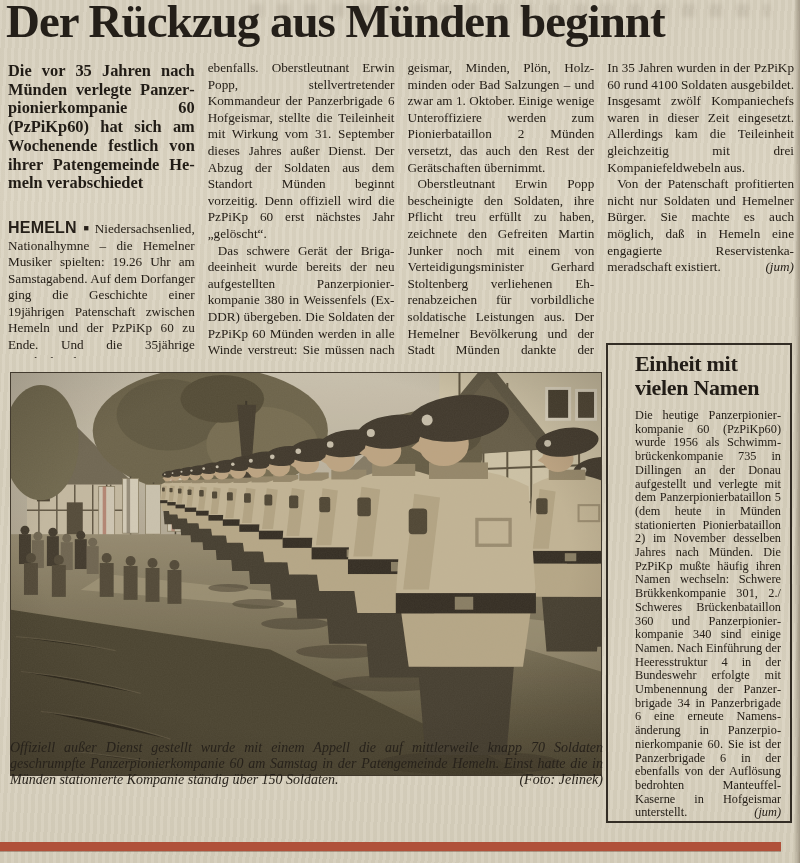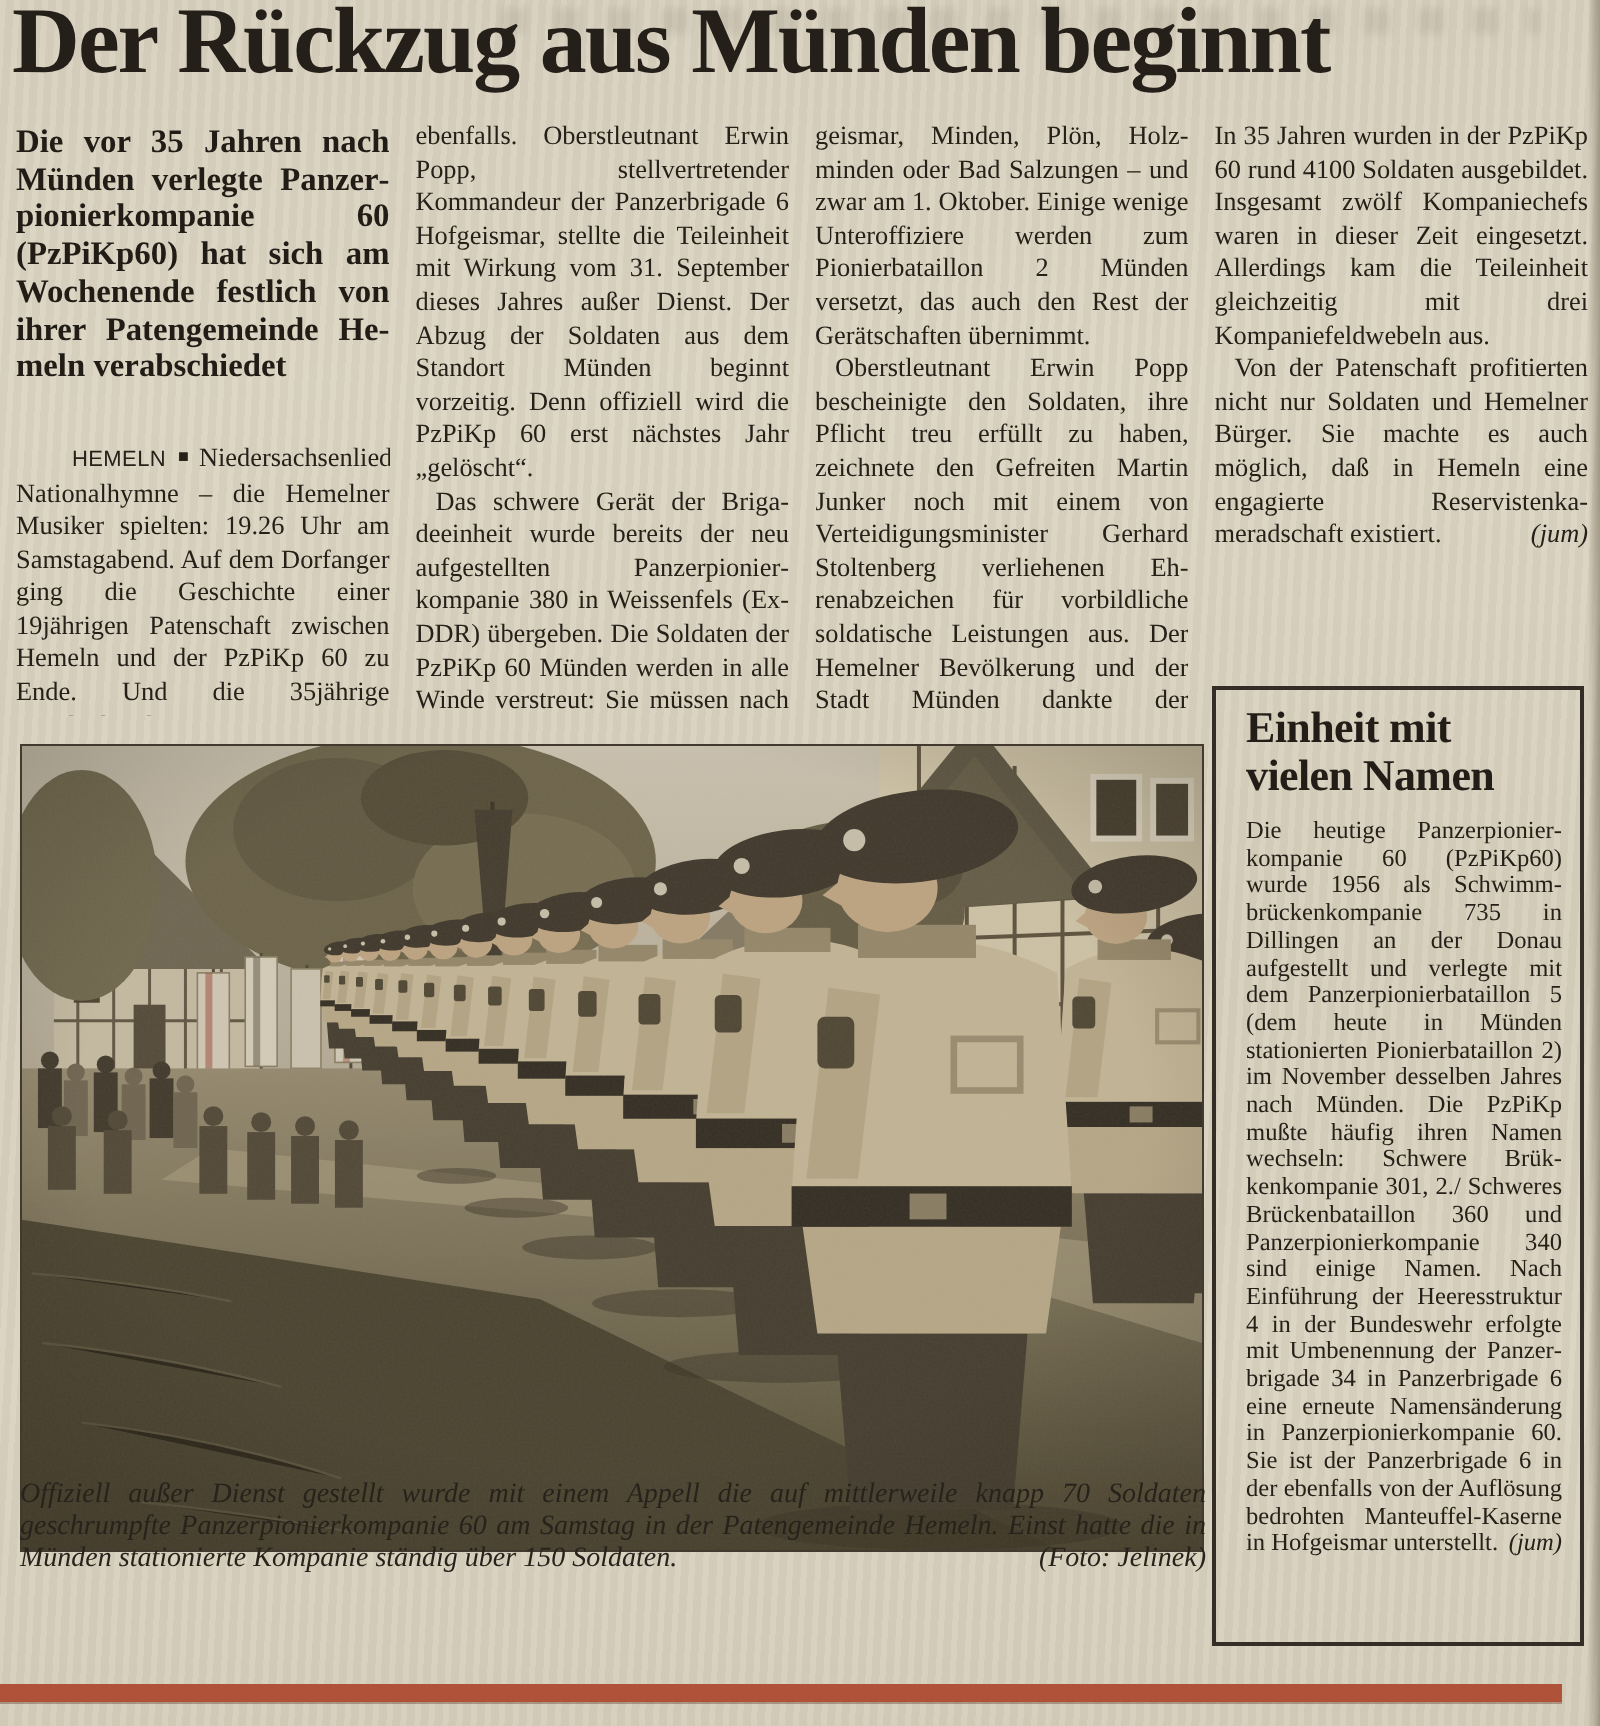--- a/index.html
+++ b/index.html
@@ -18,33 +18,33 @@
   .headline{position:absolute;left:6px;top:-8px;margin:0;width:790px;
     font-size:47px;line-height:1.25;font-weight:bold;letter-spacing:-1px;color:#241f19;
     font-family:"Liberation Serif",serif;white-space:nowrap;}
 
   .cols{position:absolute;left:8px;top:60px;width:786px;height:298px;overflow:hidden;
     display:grid;grid-template-columns:repeat(4,1fr);column-gap:13px;}
   .col{overflow:hidden;}
   .lede{margin:2px 0 27px 0;font-size:16.4px;line-height:1.14;font-weight:bold;text-align:justify;color:#211c16;}
   .body{margin:0;font-size:13.2px;line-height:16.6px;text-align:justify;text-justify:inter-word;}
   .body + .body{text-indent:10px;font-family:Liberation Serif, serif;}
-  .dl{font-family:"Liberation Sans","DejaVu Sans",sans-serif;font-weight:normal;font-size:11px;letter-spacing:.2px;margin-left:28px;}
+  .dl{font-family:"Liberation Sans","DejaVu Sans",sans-serif;font-weight:bold;font-size:16px;letter-spacing:.2px;}
   .sq{font-size:9px;vertical-align:2px;margin:0 5px 0 6px;}
   .tail-byline{float:right;font-style:italic;}
 
   .photo{position:absolute;left:10px;top:372px;width:592px;height:404px;margin:0;
     border:1px solid #423a2e;box-sizing:border-box;background:#b9b2a1;}
   .photo svg{display:block;width:100%;height:100%;}
 
   .caption{position:absolute;left:10px;top:740px;width:593px;margin:0;
     font-style:italic;font-size:14px;line-height:16px;text-align:justify;color:#27221b;}
 
   .sidebar{position:absolute;left:606px;top:343px;width:186px;height:480px;box-sizing:border-box;
-    border:2px solid #332d25;padding:7px 9px 5px 15px;overflow:hidden;}
+    border:2px solid #332d25;padding:7px 9px 5px 27px;overflow:hidden;}
   .sidebar h2{margin:0 0 9px 0;font-size:22px;line-height:24px;font-weight:bold;letter-spacing:-.3px;color:#221d17;}
   .sidebar .sbody{margin:0;font-size:12.3px;line-height:13.7px;text-align:justify;}
 
   .redbar{position:absolute;left:0;top:842px;width:781px;height:9px;background:#b0513a;
     box-shadow:0 1px 0 rgba(90,40,25,.35);}
 </style>
 </head>
 <body>
 
 <div class="page">

